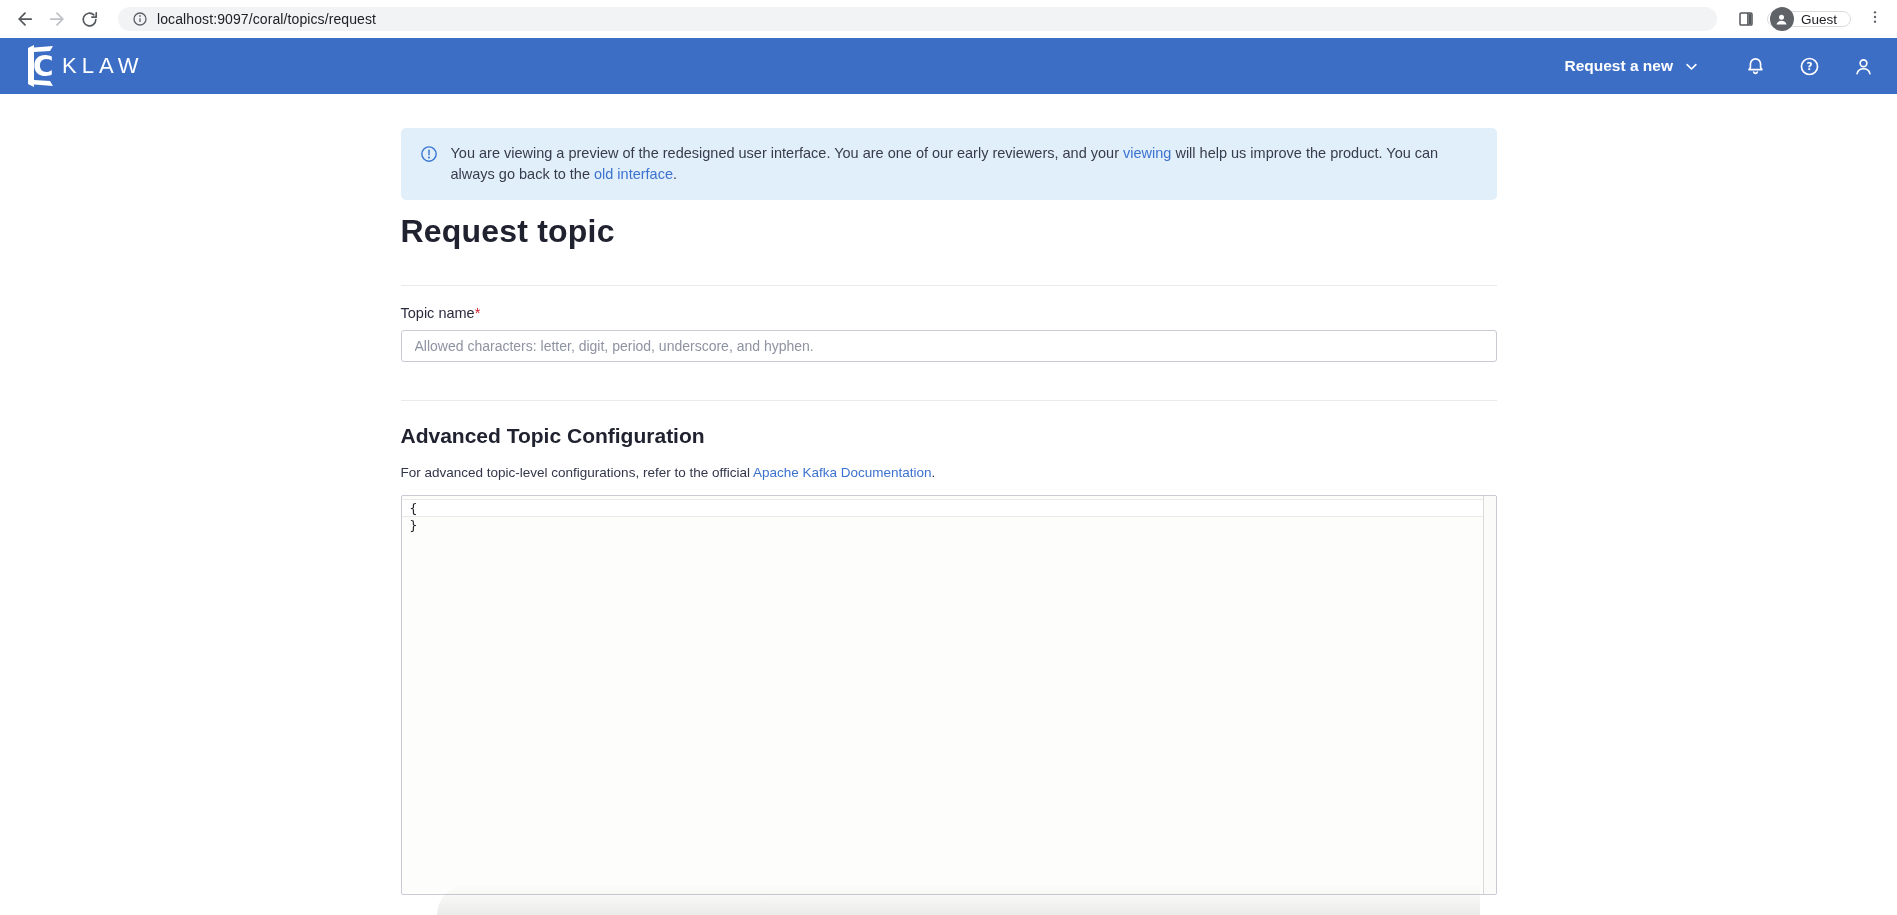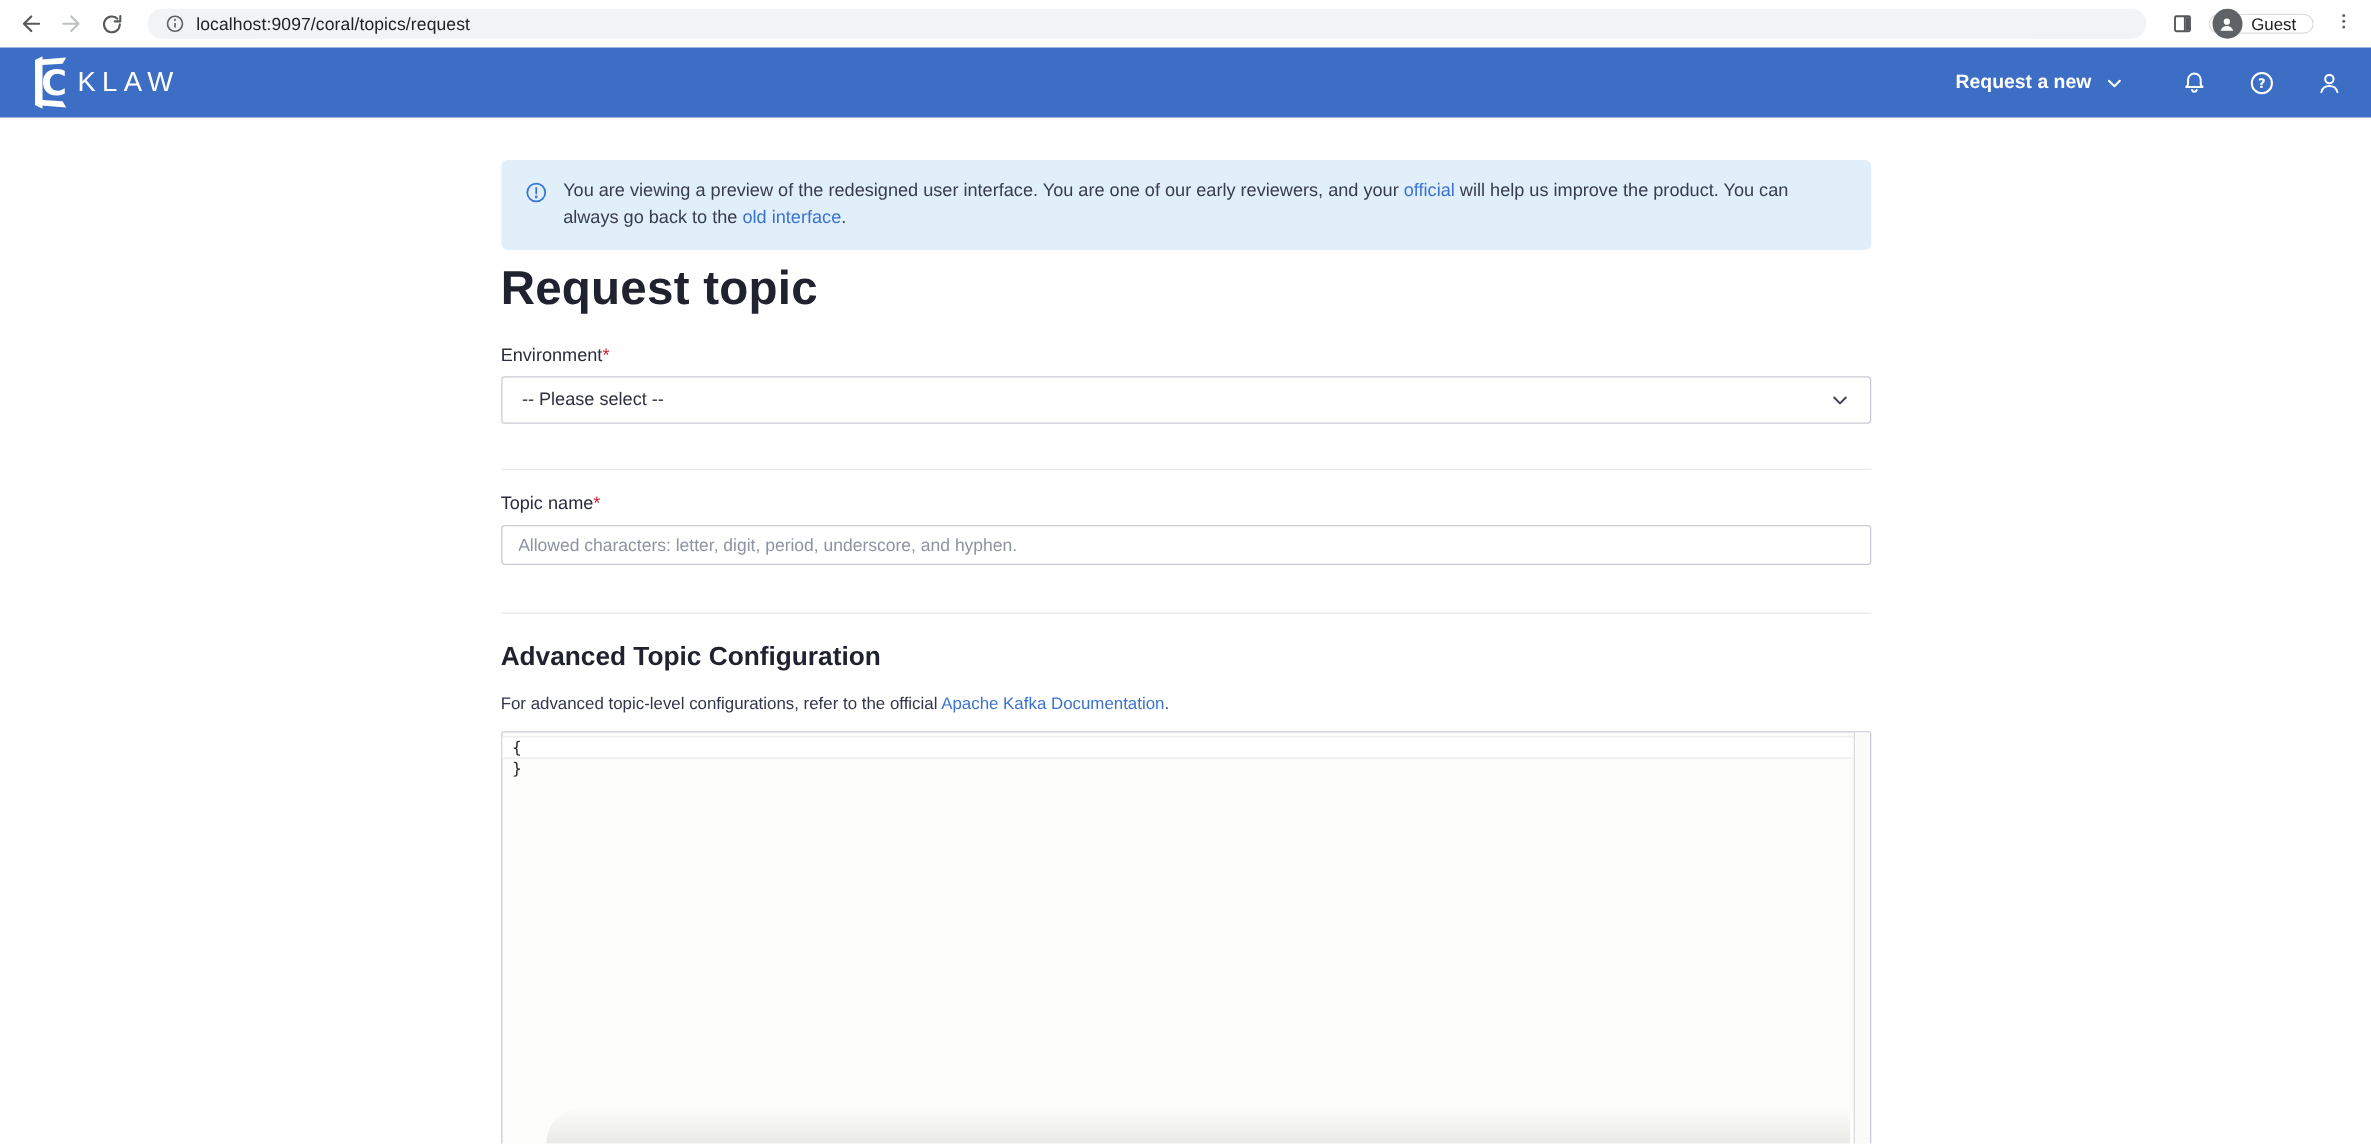--- a/index.html
+++ b/index.html
@@ -26,21 +26,21 @@
   .request-new { display:flex; align-items:center; gap:11px; font-size:15.5px; font-weight:700; color:#fff; cursor:pointer; margin-right:14px; }
   .hicon { width:24px; height:24px; display:flex; align-items:center; justify-content:center; color:#fff; cursor:pointer; }
 
   
   main { width:1096px; margin:0 auto; }
   .banner { margin-top:34px; background:#e1effb; border-radius:5px; padding:15px 18px; display:flex; gap:12px; }
   .banner-text { font-size:14.5px; line-height:21px; color:#383b4d; }
   a.lnk { color:#3c72cf; text-decoration:none; cursor:pointer; }
   .banner-icon { flex:0 0 auto; margin-top:1px; }
 
-  h1.page-title { margin-top:14px; font-size:38px; line-height:35px; font-weight:700; color:#20222f; letter-spacing:.2px; }
+  h1.page-title { margin-top:14px; font-size:32px; line-height:35px; font-weight:700; color:#20222f; letter-spacing:.2px; }
 
   .form-area { margin-top:28px; }
   .field-label { font-size:14.5px; line-height:17px; font-weight:500; color:#2a2c3e; }
   .req { color:#cb2030; }
   .select-box { margin-top:7px; height:38px; border:1px solid #c9cad3; border-radius:3px; background:#fff; display:flex; align-items:center; justify-content:space-between; padding:0 16px; cursor:pointer; }
   .select-value { font-size:14.5px; color:#2e3040; }
   .select-box .chev { color:#3a3d4d; }
   .divider { border-top:1px solid #e9e9ee; }
   .div-1 { margin-top:36px; }
   .group-name { margin-top:19px; }
@@ -160,36 +160,27 @@
   <main>
 
     <div class="banner">
       <span class="banner-icon">
         <svg width="20" height="20" viewBox="0 0 24 24" fill="none" stroke="#3a77d4" stroke-width="1.7" stroke-linecap="round">
             <circle cx="12" cy="12" r="8.6"></circle>
             <line x1="12" y1="7.5" x2="12" y2="13"></line>
             <circle cx="12" cy="16.3" r="0.5" fill="#3a77d4"></circle>
           </svg>
       </span>
-      <span class="banner-text"><span>You are viewing a preview of the redesigned user interface. You are one of our early reviewers, and your </span><a class="lnk">official</a><span> will help us improve the product. You can always go back to the </span><a class="lnk">old interface</a><span>.</span></span>
+      <span class="banner-text"><span>You are viewing a preview of the redesigned user interface. You are one of our early reviewers, and your </span><a class="lnk">viewing</a><span> will help us improve the product. You can always go back to the </span><a class="lnk">old interface</a><span>.</span></span>
     </div>
 
     <h1 class="page-title">Request topic</h1>
 
     <div class="form-area">
 
-      <div class="group-env">
-        <div class="field-label"><span>Environment</span><span class="req">*</span></div>
-        <div class="select-box">
-          <span class="select-value">-- Please select --</span>
-          <svg class="chev" width="16" height="16" viewBox="0 0 24 24" fill="none" stroke="currentColor" stroke-width="2.2" stroke-linecap="round" stroke-linejoin="round">
-              <polyline points="5,9 12,16 19,9"></polyline>
-            </svg>
-        </div>
-      </div>
 
       <div class="divider div-1"></div>
 
       <div class="group-name">
         <div class="field-label"><span>Topic name</span><span class="req">*</span></div>
         <input class="text-input" type="text" placeholder="Allowed characters: letter, digit, period, underscore, and hyphen." style="">
       </div>
 
 
       <div class="divider div-2"></div>

